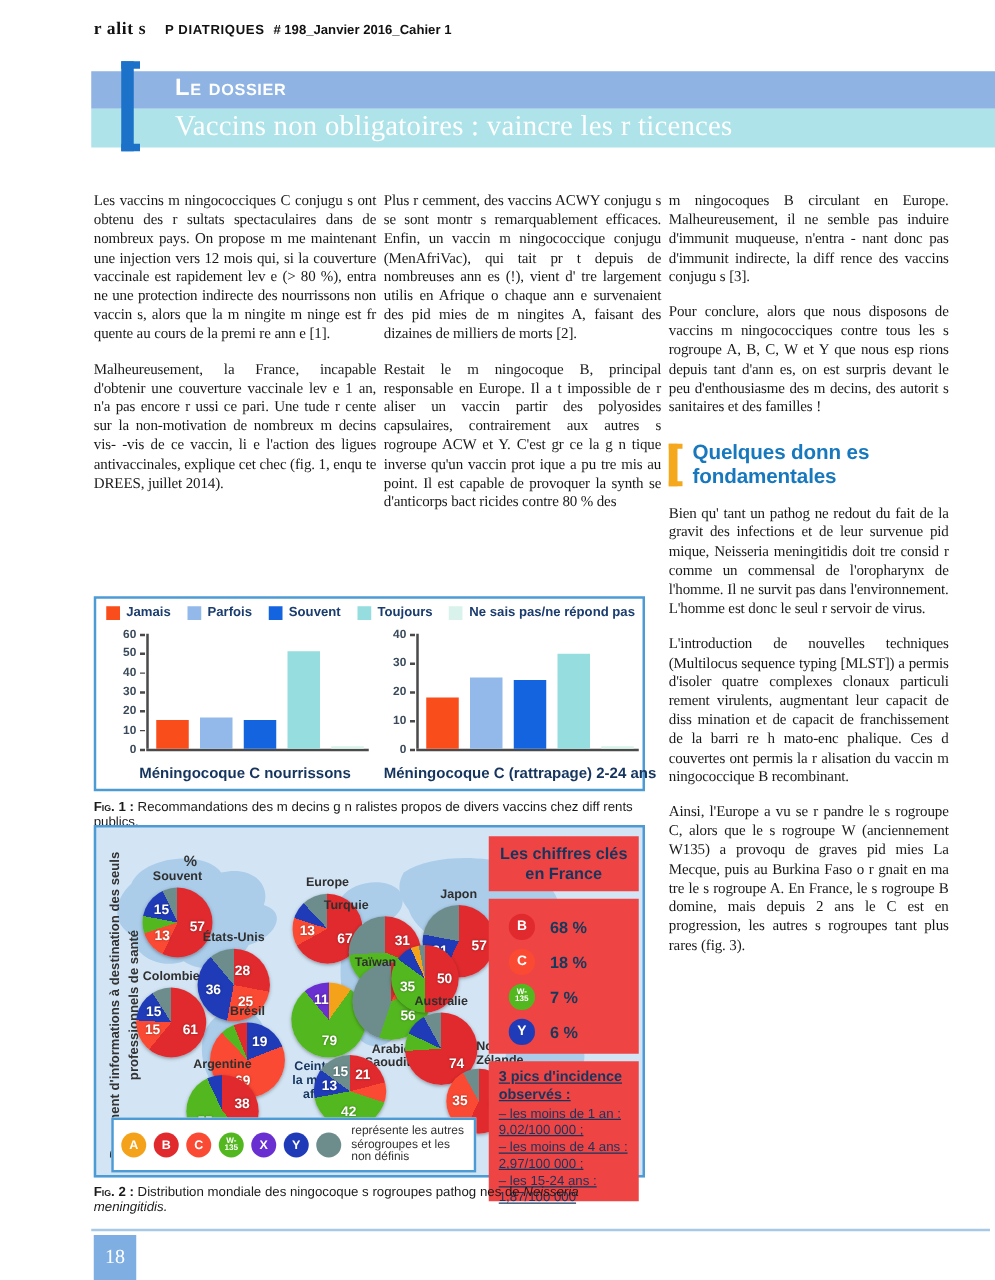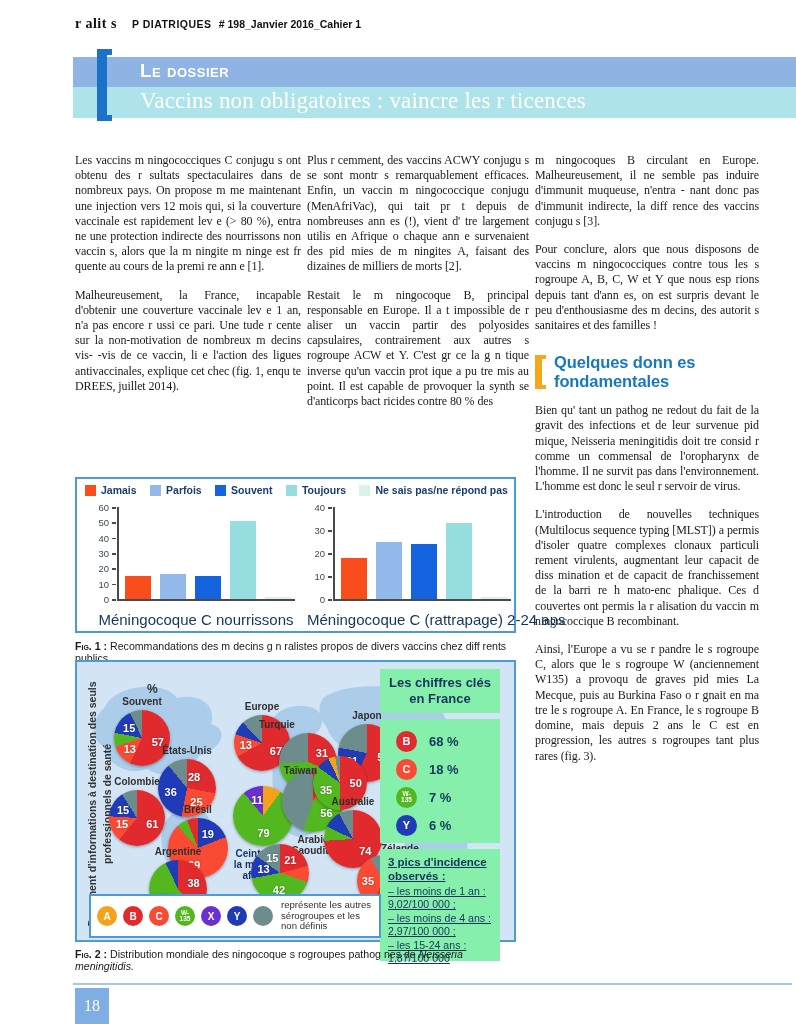--- a/index.html
+++ b/index.html
@@ -35,41 +35,41 @@
   #fig1{position:absolute;left:75px;top:477px;width:441px;height:156px;box-sizing:border-box;
     border:2px solid #4D9BD5;background:#fff;}
   #fig1-legend{position:absolute;left:8px;top:5px;right:6px;display:flex;justify-content:space-between;}
   .leg-item{display:flex;align-items:center;gap:5px;font-size:10.5px;font-weight:bold;color:#1A3C6E;}
   .leg-swatch{width:11px;height:11px;}
   .chart{position:absolute;top:28px;width:210px;height:125px;}
   #chart1{left:14px;} #chart2{left:230px;}
   .axis-y{position:absolute;width:1.5px;background:#4a4a4a;}
   .axis-x{position:absolute;height:1.5px;background:#4a4a4a;}
   .tick{position:absolute;width:4px;height:1.5px;background:#4a4a4a;}
-  .tick-lab{position:absolute;font-size:9.5px;font-weight:normal;color:#3A4A5A;text-align:right;}
+  .tick-lab{position:absolute;font-size:9.5px;font-weight:bold;color:#3A4A5A;text-align:right;}
   .bar{position:absolute;}
-  .chart-title{position:absolute;width:100%;text-align:center;font-size:15px;font-weight:normal;
+  .chart-title{position:absolute;width:100%;text-align:center;font-size:12px;font-weight:bold;
     color:#16355E;white-space:nowrap;}
   .fig-caption{position:absolute;left:75px;width:441px;font-size:10.6px;color:#1a1a1a;}
   #fig1-caption{top:640px;} #fig2-caption{top:948px;}
   .cap-label{font-weight:bold;font-variant:small-caps;}
   .cap-italic{font-style:italic;}
   
   #fig2{position:absolute;left:75px;top:660px;width:441px;height:282px;box-sizing:border-box;
     border:2px solid #4D9BD5;background:#D3E5F5;}
   #map-svg{position:absolute;left:0;top:0;}
   .side-label{position:absolute;left:8px;top:278px;width:272px;height:34px;transform-origin:0 0;
     transform:rotate(-90deg);font-size:10.5px;font-weight:bold;color:#333;line-height:15px;text-align:center;}
   .pct-label{position:absolute;left:70px;top:20px;font-size:12px;font-weight:bold;color:#333;}
   .pie{position:absolute;border-radius:50%;box-shadow:0 1px 3px rgba(0,0,0,.35);}
   .pie-val{position:absolute;transform:translate(-50%,-50%);color:#fff;font-weight:bold;font-size:11px;
     text-shadow:0 0 2px rgba(0,0,0,.4);}
   .pie-name{position:absolute;font-size:10px;font-weight:600;color:#2F2F2F;line-height:11px;}
   .pie-name.bold-name{color:#16355E;font-weight:bold;}
-  .info-box{position:absolute;left:303px;width:120px;background:#86efac;box-sizing:border-box;}
+  .info-box{position:absolute;left:314px;width:120px;background:#ef4444;box-sizing:border-box;}
   #key-title{top:7px;height:44px;display:flex;align-items:center;justify-content:center;
     font-size:13px;font-weight:bold;color:#16355E;text-align:center;line-height:16px;padding:0 8px;}
   #key-stats{top:57px;height:124px;padding:8px 0 0 16px;}
   .key-row{display:flex;align-items:center;gap:12px;height:28px;}
   .sero-circle{border-radius:50%;display:flex;align-items:center;justify-content:center;
     color:#fff;font-weight:bold;flex:0 0 auto;text-align:center;}
   .key-row .sero-circle{width:21px;height:21px;font-size:11px;}
   .key-val{font-size:13px;font-weight:bold;color:#123A5C;}
   #pics-box{top:187px;height:112px;padding:6px 8px;font-size:10.6px;color:#16355E;line-height:13.4px;text-decoration:underline;}
   #pics-title{font-weight:bold;font-size:11.5px;line-height:14px;margin-bottom:2px;}

